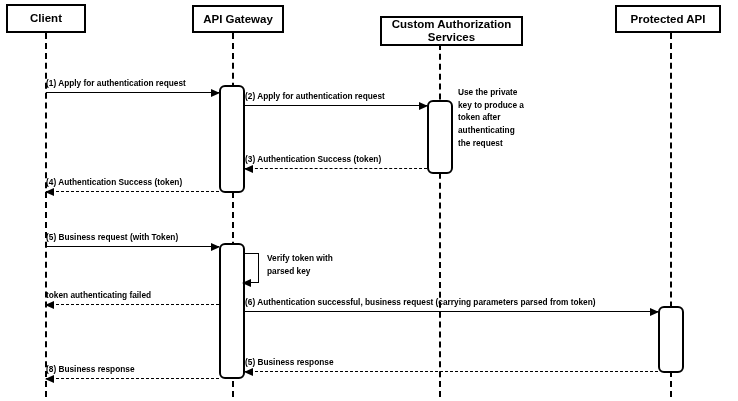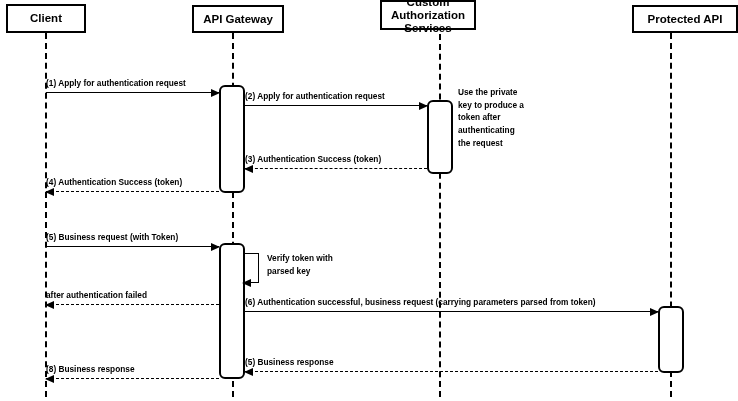--- a/index.html
+++ b/index.html
@@ -47,24 +47,24 @@
   <div class="lifeline" style="left:232px;top:33px;height:364px;"></div>
   <div class="lifeline" style="left:439px;top:34px;height:363px;"></div>
   <div class="lifeline" style="left:670px;top:33px;height:364px;"></div>
 
   <div class="actor" style="left:6px;top:4px;width:80px;height:29px;">
     <span>Client</span>
   </div>
   <div class="actor" style="left:192px;top:5px;width:92px;height:28px;">
     <span>API Gateway</span>
   </div>
-  <div class="actor" style="left:380px;top:0;width:96px;height:30px;">
+  <div class="actor" style="left:380px;top:16px;width:143px;height:30px;">
     <span>Custom Authorization Services</span>
   </div>
-  <div class="actor" style="left:632px;top:5px;width:106px;height:28px;">
+  <div class="actor" style="left:615px;top:5px;width:106px;height:28px;">
     <span>Protected API</span>
   </div>
 
   <div class="activation" style="left:219px;top:85px;height:108px;"></div>
   <div class="activation" style="left:427px;top:100px;height:74px;"></div>
   <div class="activation" style="left:219px;top:243px;height:136px;"></div>
   <div class="activation" style="left:658px;top:306px;height:67px;"></div>
 
   <div class="msg solid" style="left:46px;top:92px;width:173px;">
     <div class="label">(1) Apply for authentication request</div>
@@ -97,21 +97,21 @@
     <div class="line"></div>
     <div class="arr right"></div>
   </div>
 
   <div class="selfloop">
     <div class="arr left"></div>
   </div>
   <div class="freetext" style="left:267px;top:252px;width:68px;">Verify token with parsed key</div>
 
   <div class="msg dashed" style="left:46px;top:304px;width:173px;">
-    <div class="label">after authentication failed</div>
+    <div class="label">token authenticating failed</div>
     <div class="line"></div>
     <div class="arr left"></div>
   </div>
 
   <div class="msg solid" style="left:245px;top:311px;width:413px;">
     <div class="label">(6) Authentication successful, business request (carrying parameters parsed from token)</div>
     <div class="line"></div>
     <div class="arr right"></div>
   </div>
 

